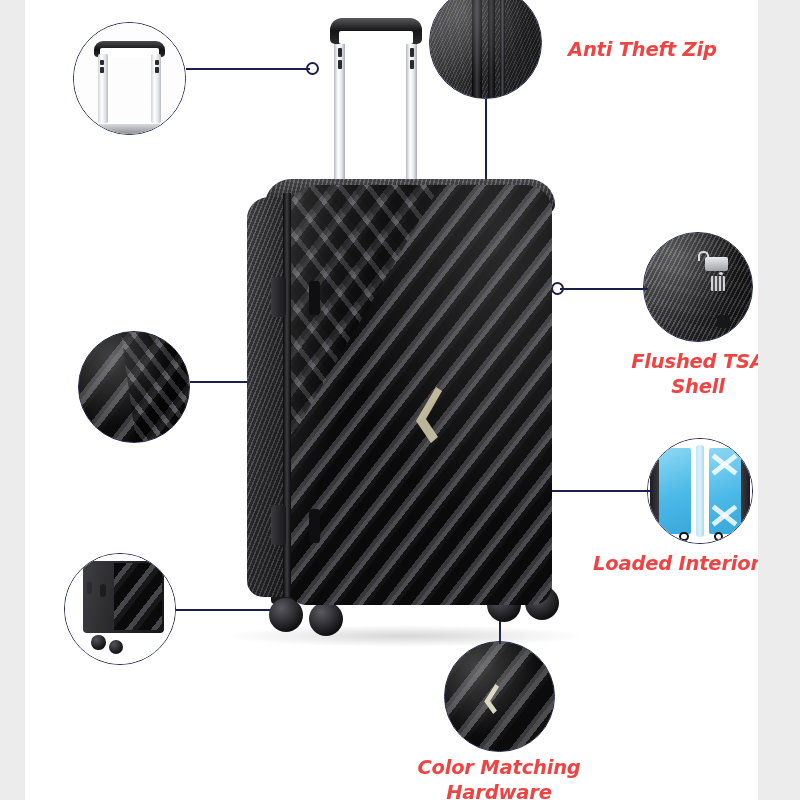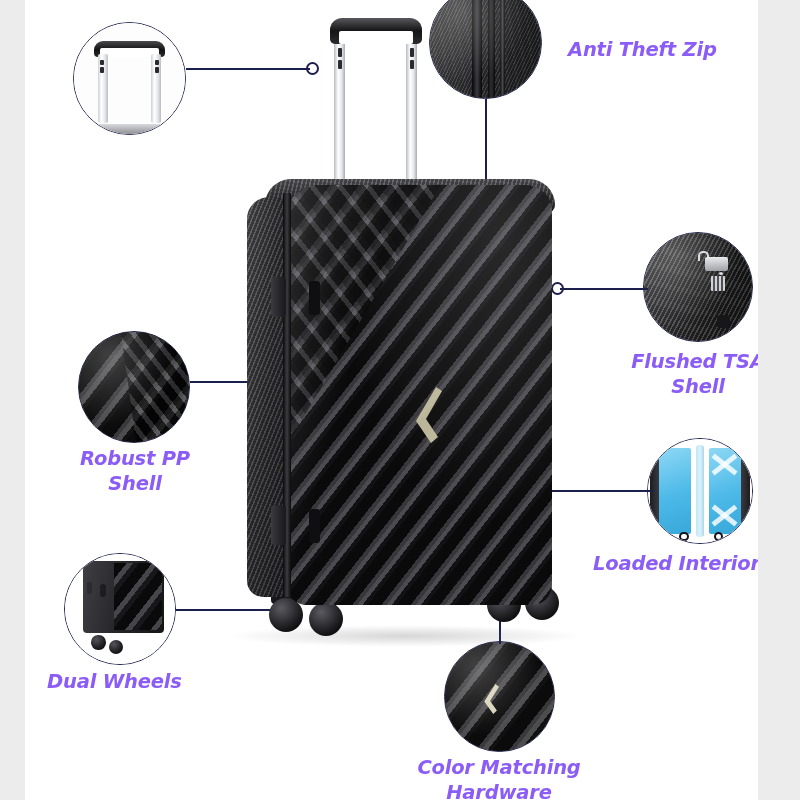--- a/index.html
+++ b/index.html
@@ -37,21 +37,21 @@
     position: absolute;
     border-radius: 50%;
     border: 1.6px solid #20244f;
     overflow: hidden;
     background: #ffffff;
   }
   .bubble .inner { position: absolute; inset: 0; }
   
   .label {
     position: absolute;
-    color: #8b5cf6;
+    color: #ef4444;
     font-family: "DejaVu Sans", sans-serif;
     font-style: italic;
     font-weight: 600;
     font-size: 19.5px;
     line-height: 1.28;
     letter-spacing: -0.2px;
     white-space: pre-line;
   }
   .label.center { text-align: center; }
   .label.left { text-align: left; }
@@ -415,37 +415,34 @@
     <div class="bubble" style="left:53px; top:331px; width:112px; height:112px;">
       <div class="inner tex-ribs">
         <div style="position:absolute; inset:0;
              background:repeating-linear-gradient(52deg, rgba(0,0,0,.6) 0 9px, rgba(125,125,130,.28) 9px 14px);
              clip-path:polygon(38% 0, 100% 0, 100% 100%, 52% 100%);"></div>
         <div class="sheen"></div>
       </div>
     </div>
     <div class="leader h" style="left:165px; top:381px; width:127px;"></div>
     <div class="dot" style="left:288px; top:375px; width:13px; height:13px;"></div>
-    <div class="label center" style="left:12px; top:447px; width:196px;">Robust PP
-Shell</div>
 
     <div class="bubble" style="left:39px; top:553px; width:112px; height:112px;">
       <div class="inner" style="background:#ffffff;">
         <div class="dw-body">
           <div class="dw-ribs"></div>
           <div class="dw-handle"></div>
           <div class="dw-handle2"></div>
         </div>
         <div class="dw-wheel" style="left:24%;"></div>
         <div class="dw-wheel" style="left:40%; bottom:9%;"></div>
       </div>
     </div>
     <div class="leader h" style="left:151px; top:609px; width:115px;"></div>
     <div class="dot" style="left:261px; top:603px; width:13px; height:13px;"></div>
-    <div class="label left" style="left:22px; top:670px; width:210px;">Dual Wheels</div>
 
     <div class="bubble" style="left:419px; top:641px; width:111px; height:111px;">
       <div class="inner tex-ribs">
         <svg class="hw-logo" viewBox="0 0 36 62">
           <path d="M24 2 L31 7 L14 34 L27 52 L20 59 L3 35 Z" fill="#d9d4ba"></path>
         </svg>
         <div class="sheen"></div>
       </div>
     </div>
     <div class="leader v" style="left:474px; top:596px; height:48px;"></div>

